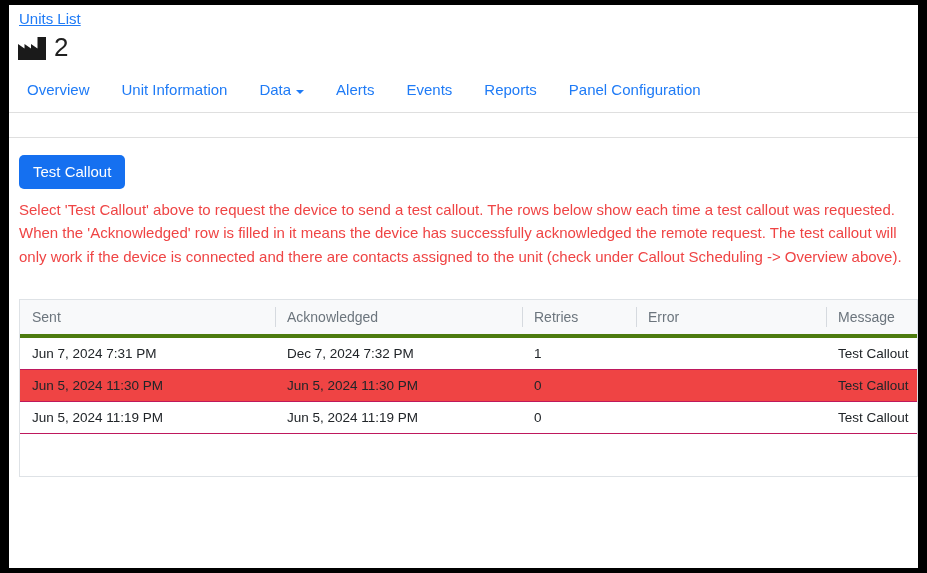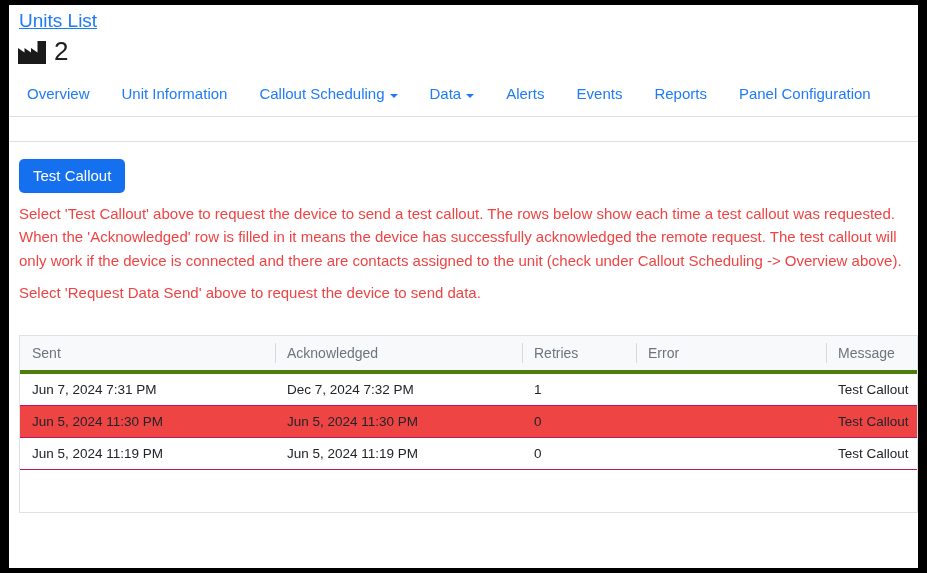--- a/index.html
+++ b/index.html
@@ -22,21 +22,21 @@
     background: #ffffff;
     overflow: hidden;
   }
 
   
   .breadcrumb-row {
     padding: 5px 0 0 10px;
   }
   .breadcrumb-link {
     color: #1f7bf6;
-    font-size: 19px;
+    font-size: 15px;
     text-decoration: underline;
     cursor: pointer;
   }
 
   
   .unit-title-row {
     display: flex;
     align-items: center;
     padding: 7px 0 0 8px;
     gap: 7px;
@@ -192,24 +192,20 @@
   </div>
 
   <div class="navbar">
     <span class="nav-item">
       <span>Overview</span>
     </span>
     <span class="nav-item">
       <span>Unit Information</span>
     </span>
     <span class="nav-item">
-      <span>Callout Scheduling</span>
-      <i class="caret"></i>
-    </span>
-    <span class="nav-item">
       <span>Data</span>
       <i class="caret"></i>
     </span>
     <span class="nav-item">
       <span>Alerts</span>
     </span>
     <span class="nav-item">
       <span>Events</span>
     </span>
     <span class="nav-item">
@@ -223,21 +219,20 @@
   <div class="nav-rule"></div>
   <div class="content-rule"></div>
 
   <div class="content">
 
     <div class="btn-wrap-1">
       <button class="btn-primary">Test Callout</button>
     </div>
     <p class="desc">Select 'Test Callout' above to request the device to send a test callout. The rows below show each time a test callout was requested. When the 'Acknowledged' row is filled in it means the device has successfully acknowledged the remote request. The test callout will only work if the device is connected and there are contacts assigned to the unit (check under Callout Scheduling -&gt; Overview above).</p>
 
-    <p class="desc desc-2">Select 'Request Data Send' above to request the device to send data.</p>
 
     <div class="table-wrap">
       <table class="data-table">
         <colgroup>
           <col class="col-sent">
             <col class="col-ack">
             <col class="col-retries">
           <col class="col-error">
             <col class="col-message">
         </colgroup>

